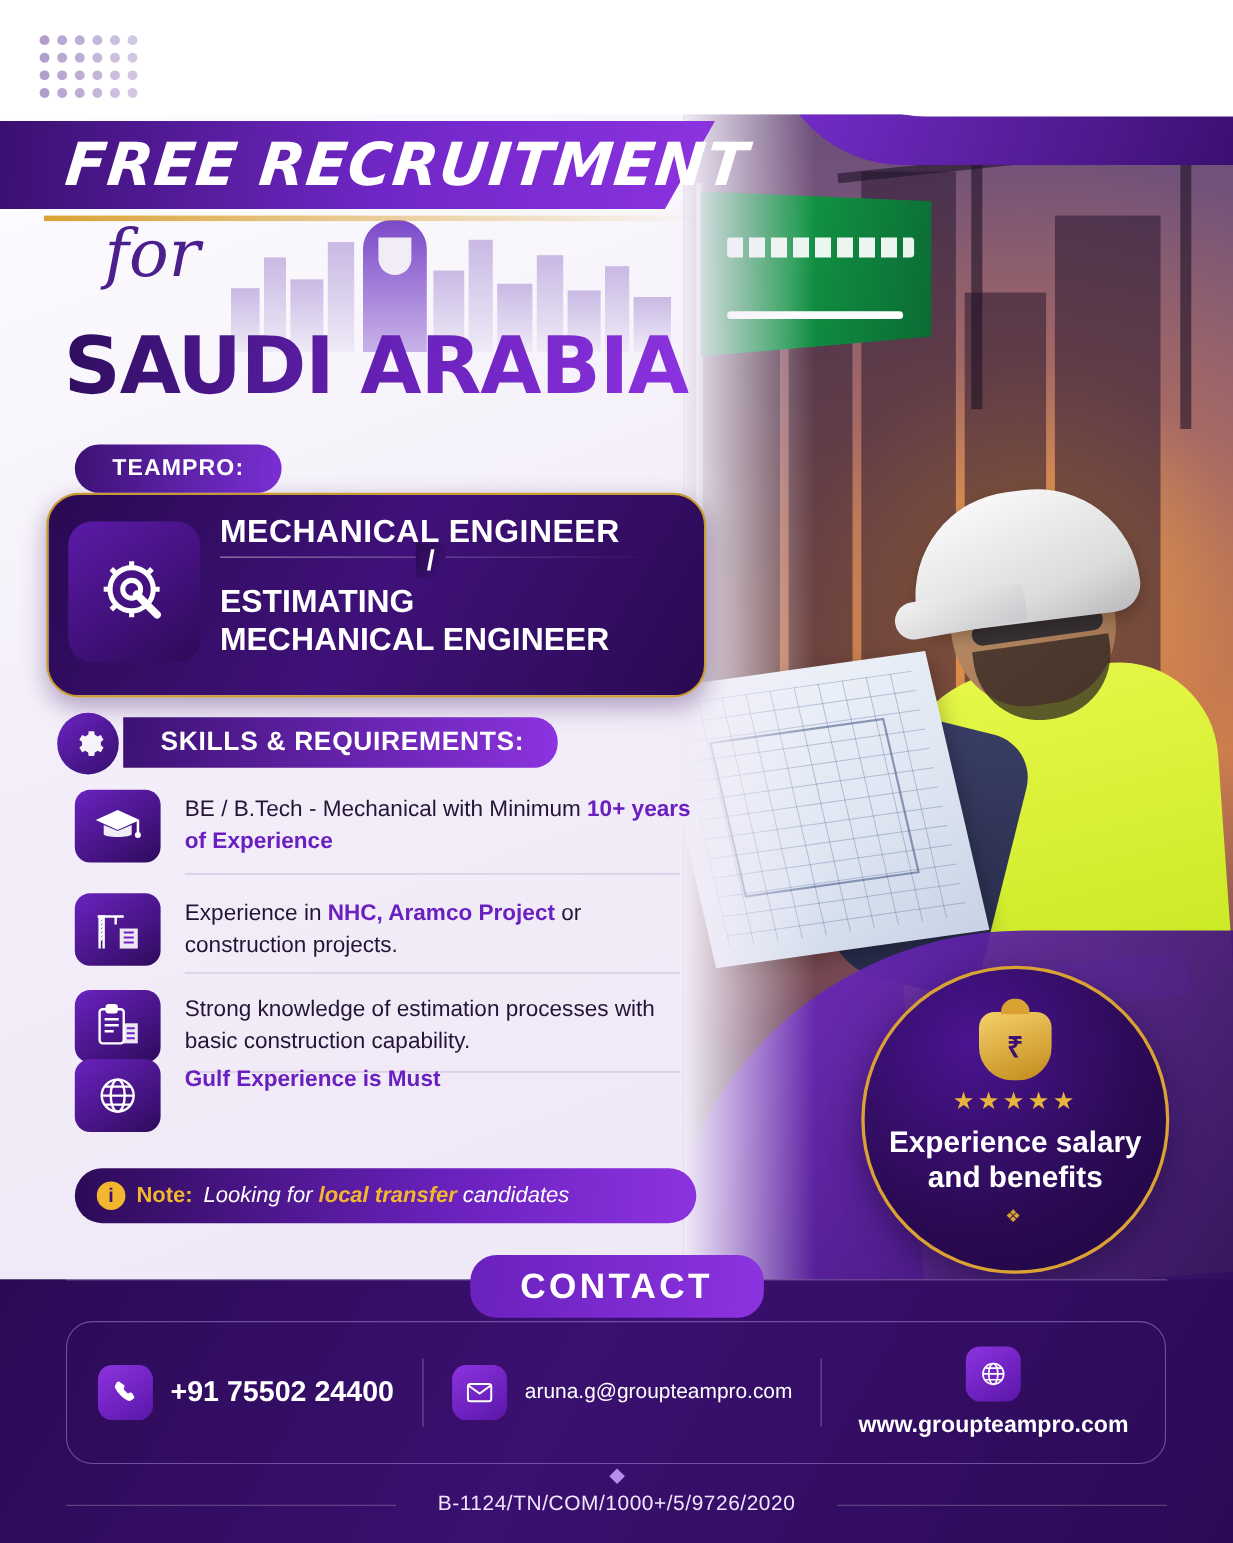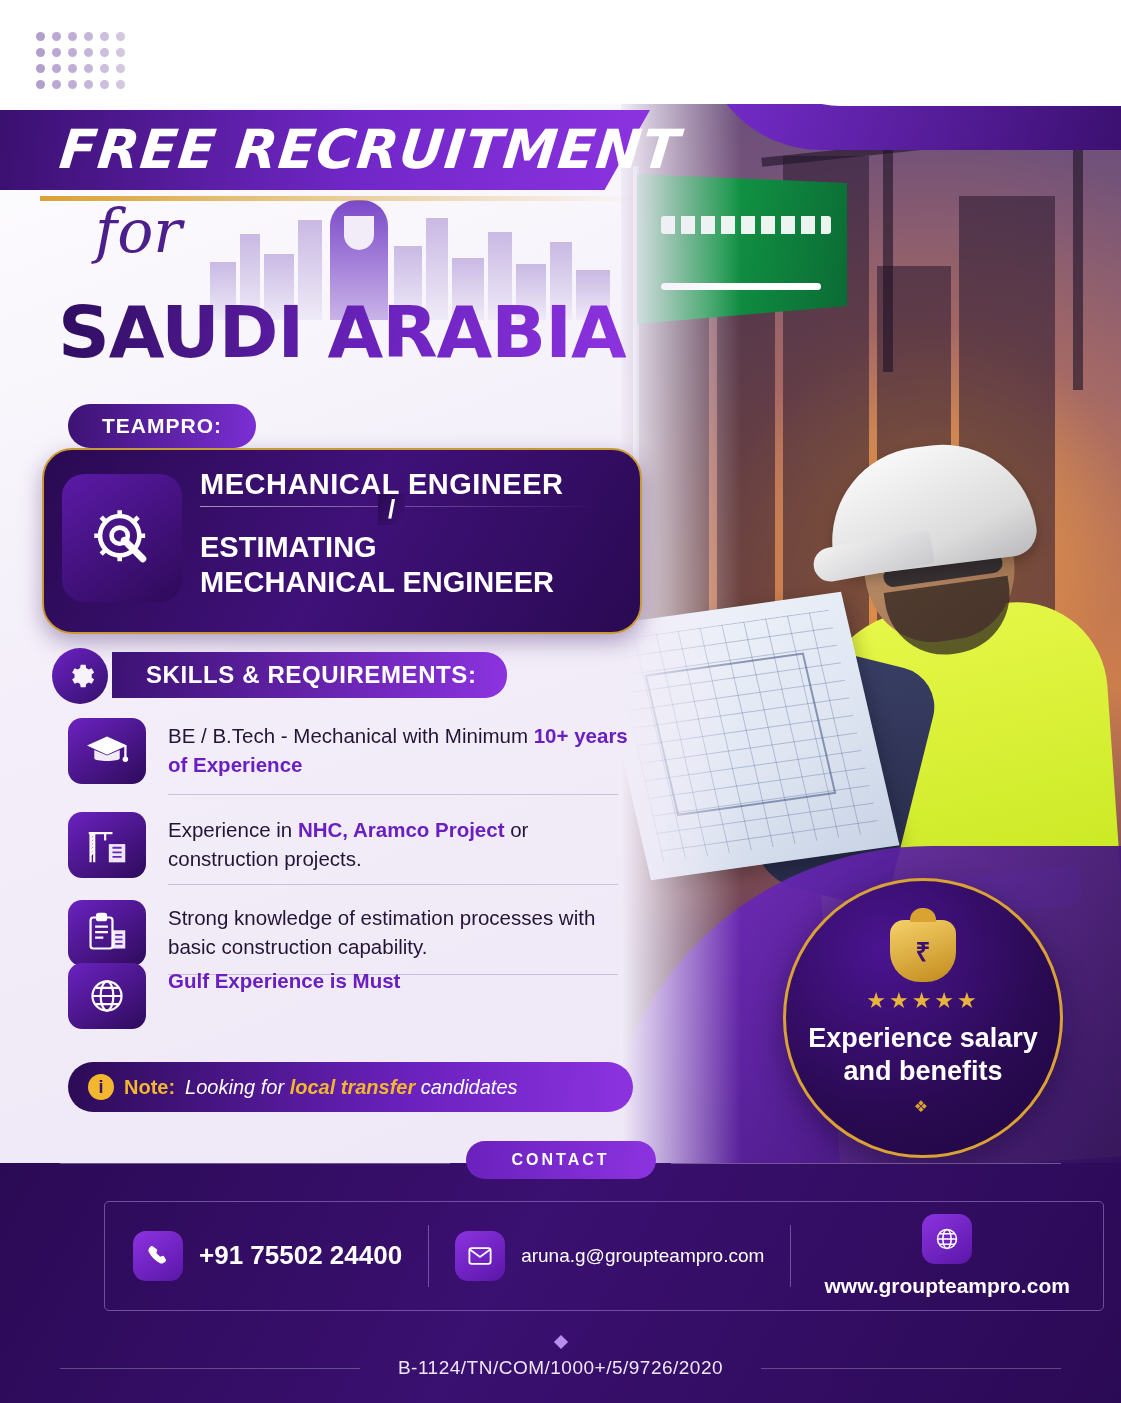--- a/index.html
+++ b/index.html
@@ -371,31 +371,31 @@
   
   .footer {
     position: absolute; left: 0; bottom: 0; width: 1121px; height: 240px;
     background: linear-gradient(120deg, #2b0a55 0%, #3a1070 45%, #2b0a55 100%);
     z-index: 9;
   }
   .contact-pill {
     position: absolute; top: -22px; left: 50%; transform: translateX(-50%);
     padding: 10px 46px;
     background: linear-gradient(95deg, #6a21bd, #8c33e0);
-    color: #fff; font-size: 16px; font-weight: bold; letter-spacing: 3px;
+    color: #fff; font-size: 32px; font-weight: bold; letter-spacing: 3px;
     border-radius: 24px;
   }
   .contact-line {
     position: absolute; top: 0; height: 1px; background: rgba(255,255,255,.3);
   }
   .contact-box {
-    position: absolute; left: 60px; top: 38px; width: 1000px; height: 110px;
+    position: absolute; left: 60px; top: 38px; width: 1000px; height: 130px;
     border: 1px solid rgba(190,160,240,.45);
-    border-radius: 5px;
-    display: flex; align-items: center; margin-left: 44px;
+    border-radius: 24px;
+    display: flex; align-items: center;
   }
   .c-item { display: flex; align-items: center; gap: 16px; }
   .c-ico {
     width: 50px; height: 50px; border-radius: 13px;
     background: linear-gradient(145deg, #8c33e0, #5a16a8);
     display: flex; align-items: center; justify-content: center;
     color: #fff; font-size: 22px; flex: 0 0 50px;
   }
   .c-phone { color: #fff; font-size: 26px; font-weight: bold; line-height: 1.3; }
   .c-mail { color: #fff; font-size: 19px; }

